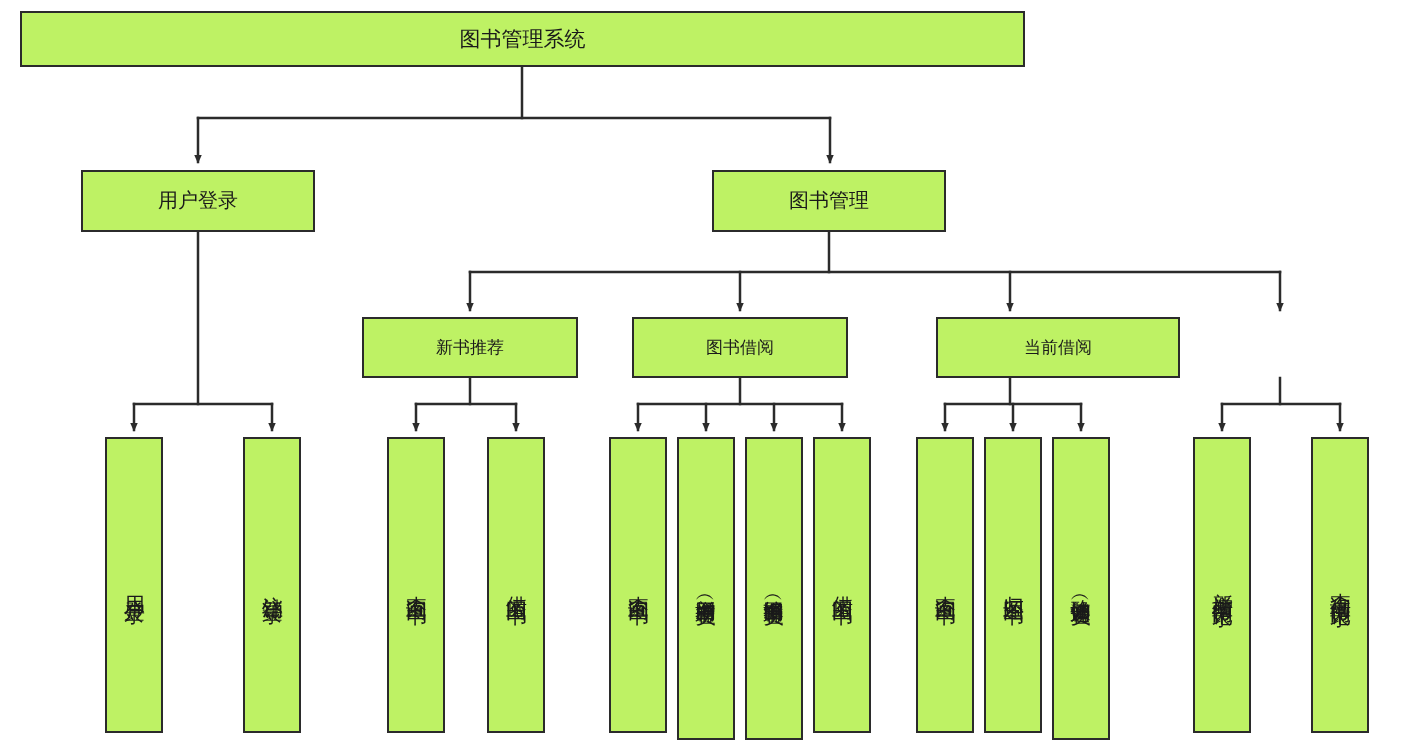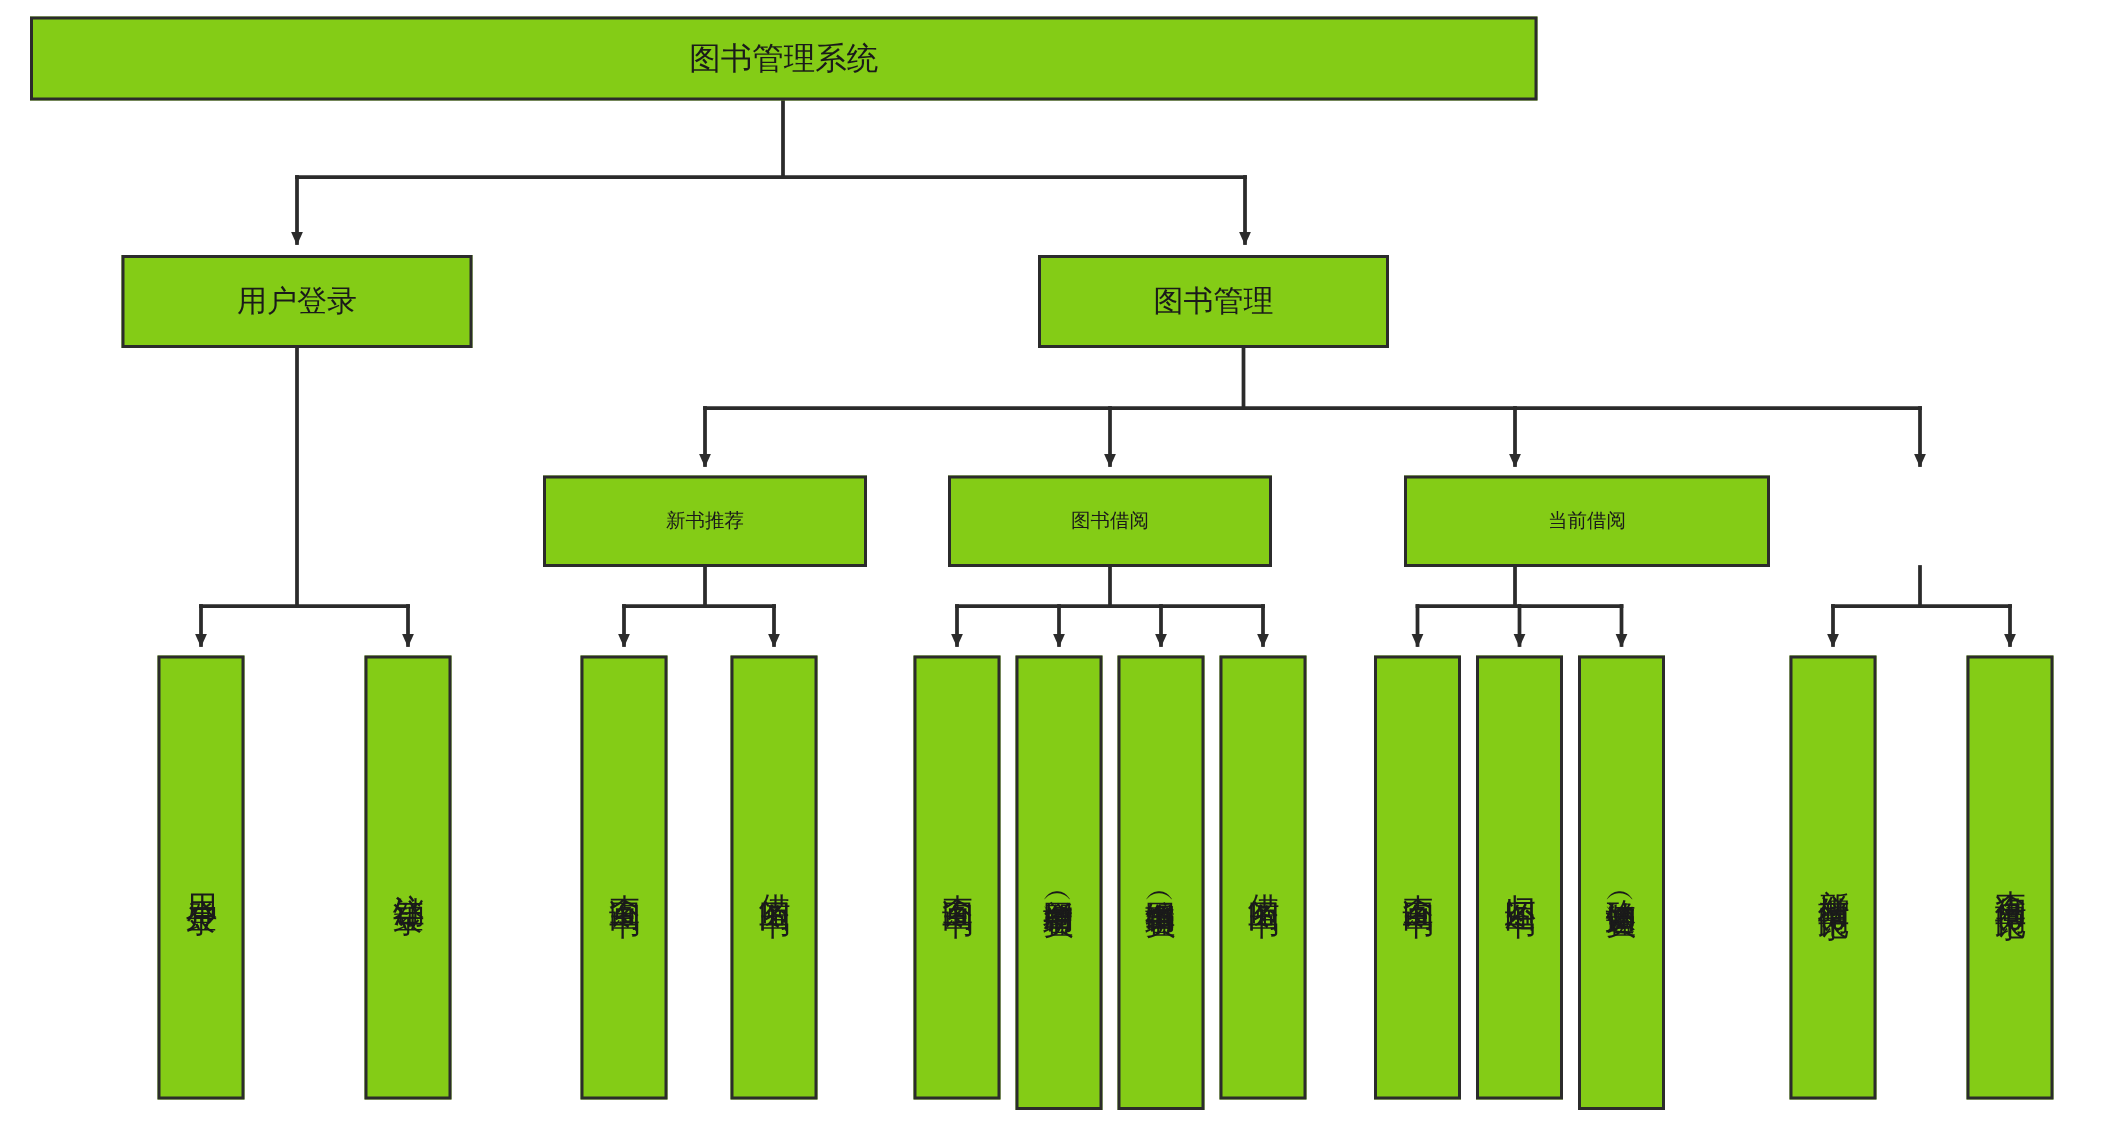--- a/index.html
+++ b/index.html
@@ -25,40 +25,40 @@
     position: absolute;
     left: 0;
     top: 0;
     width: 1405px;
     height: 747px;
     pointer-events: none;
   }
   .node {
     position: absolute;
     box-sizing: border-box;
-    background: #84cc16;
+    background: #bef264;
     border: 2px solid #2b2b2b;
     display: flex;
     align-items: center;
     justify-content: center;
   }
   .node.level-0 { border-width: 2px; }
   .node.level-1 { border-width: 2px; }
   .node.level-2 { border-width: 2px; }
   .node.leaf   { border-width: 2px; }
 
   .node-label {
     color: #1a1a1a;
     line-height: 1.18;
     white-space: nowrap;
     text-align: center;
   }
   .node.level-0 .node-label { font-size: 21px; }
   .node.level-1 .node-label { font-size: 20px; }
-  .node.level-2 .node-label { font-size: 13px; }
+  .node.level-2 .node-label { font-size: 17px; }
 
   .node.leaf {
     align-items: center;
     justify-content: center;
     padding: 4px 0;
   }
   .node.leaf .node-label {
     writing-mode: vertical-rl;
     text-orientation: upright;
     font-size: 21px;
@@ -132,21 +132,21 @@
     </g>
   </svg>
 
   <div class="node level-0" id="node-root" style="left: 20px; top: 11px; width: 1005px; height: 56px;">
     <span class="node-label">图书管理系统</span>
   </div>
 
   <div class="node level-1" id="node-l1-0" style="left: 81px; top: 170px; width: 234px; height: 62px;">
     <span class="node-label">用户登录</span>
   </div>
-  <div class="node level-1" id="node-l1-1" style="left: 692px; top: 170px; width: 234px; height: 62px;">
+  <div class="node level-1" id="node-l1-1" style="left: 712px; top: 170px; width: 234px; height: 62px;">
     <span class="node-label">图书管理</span>
   </div>
 
   <div class="node level-2" id="node-l2-0" style="left: 362px; top: 317px; width: 216px; height: 61px;">
     <span class="node-label">新书推荐</span>
   </div>
   <div class="node level-2" id="node-l2-1" style="left: 632px; top: 317px; width: 216px; height: 61px; justify-content: center;">
     <span class="node-label">图书借阅</span>
   </div>
   <div class="node level-2" id="node-l2-2" style="left: 936px; top: 317px; width: 244px; height: 61px;">

